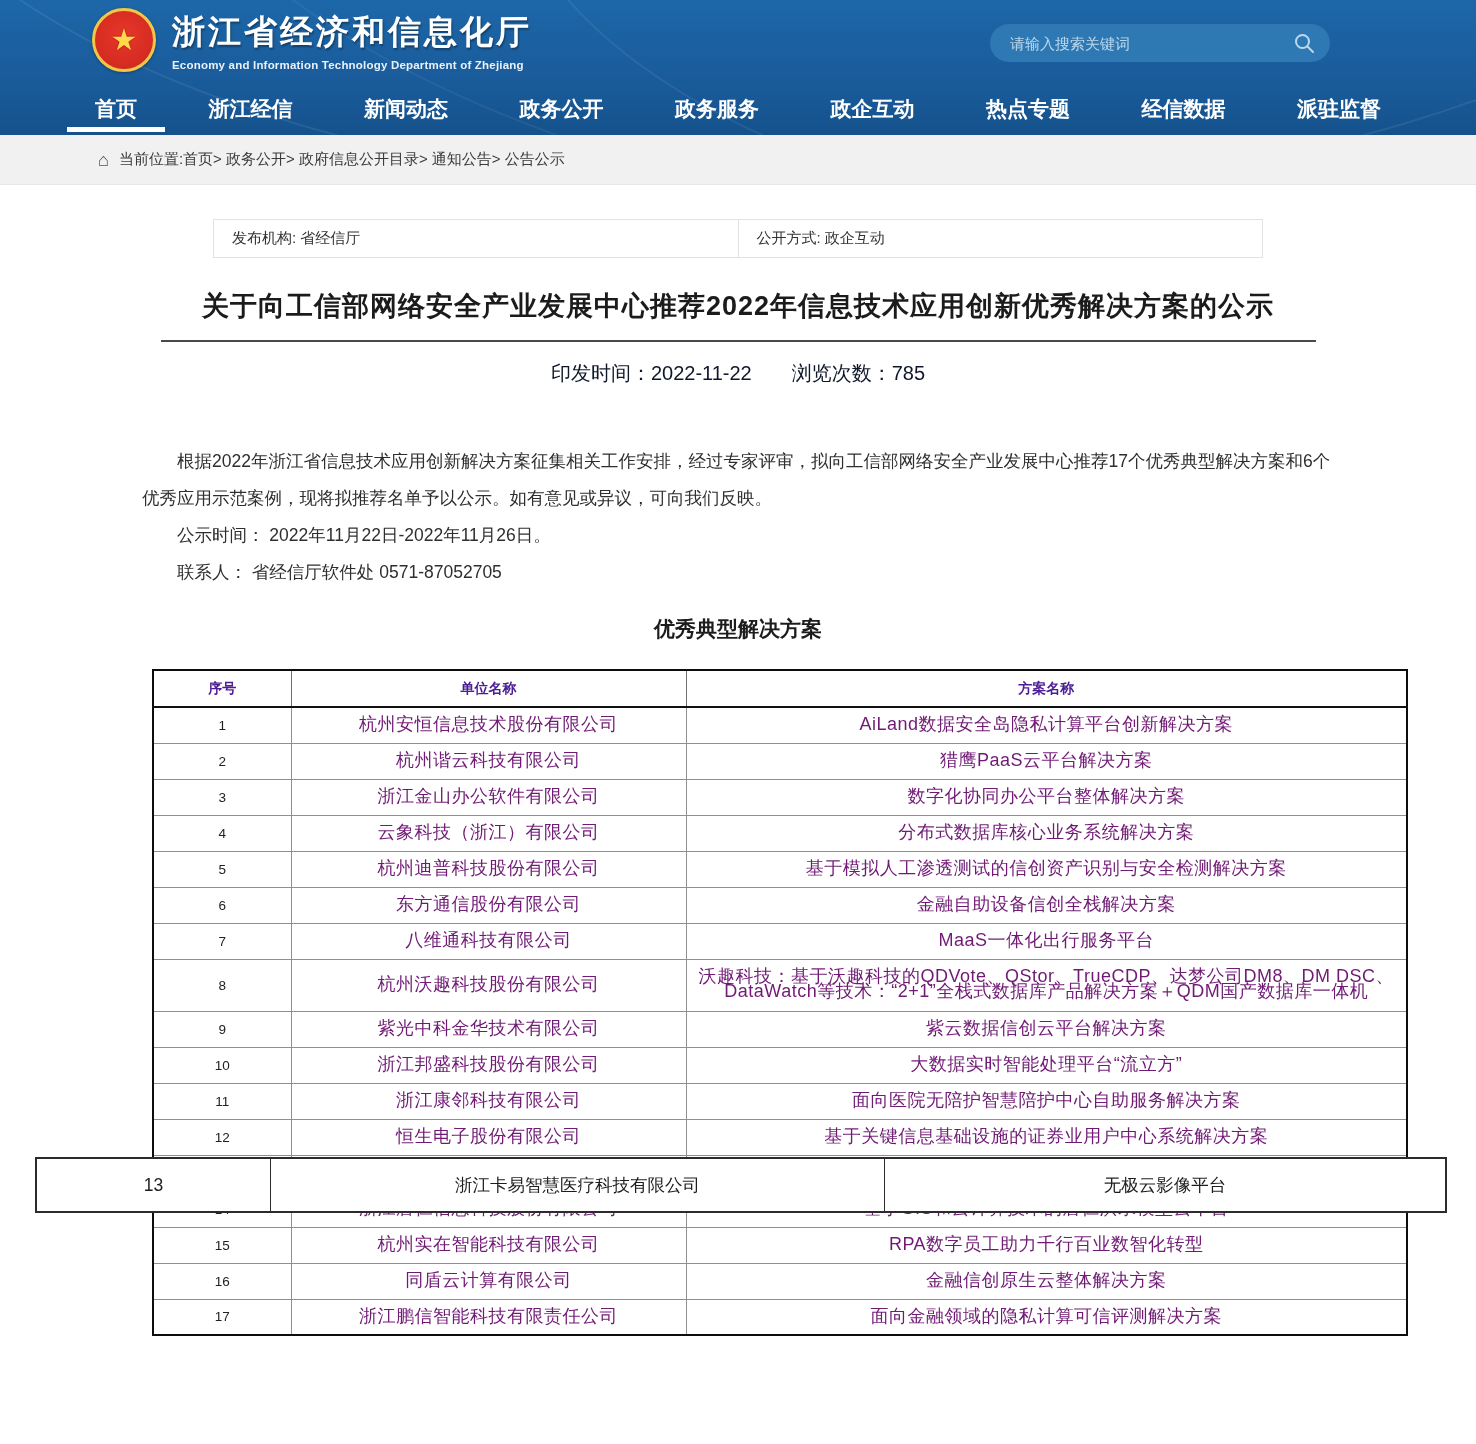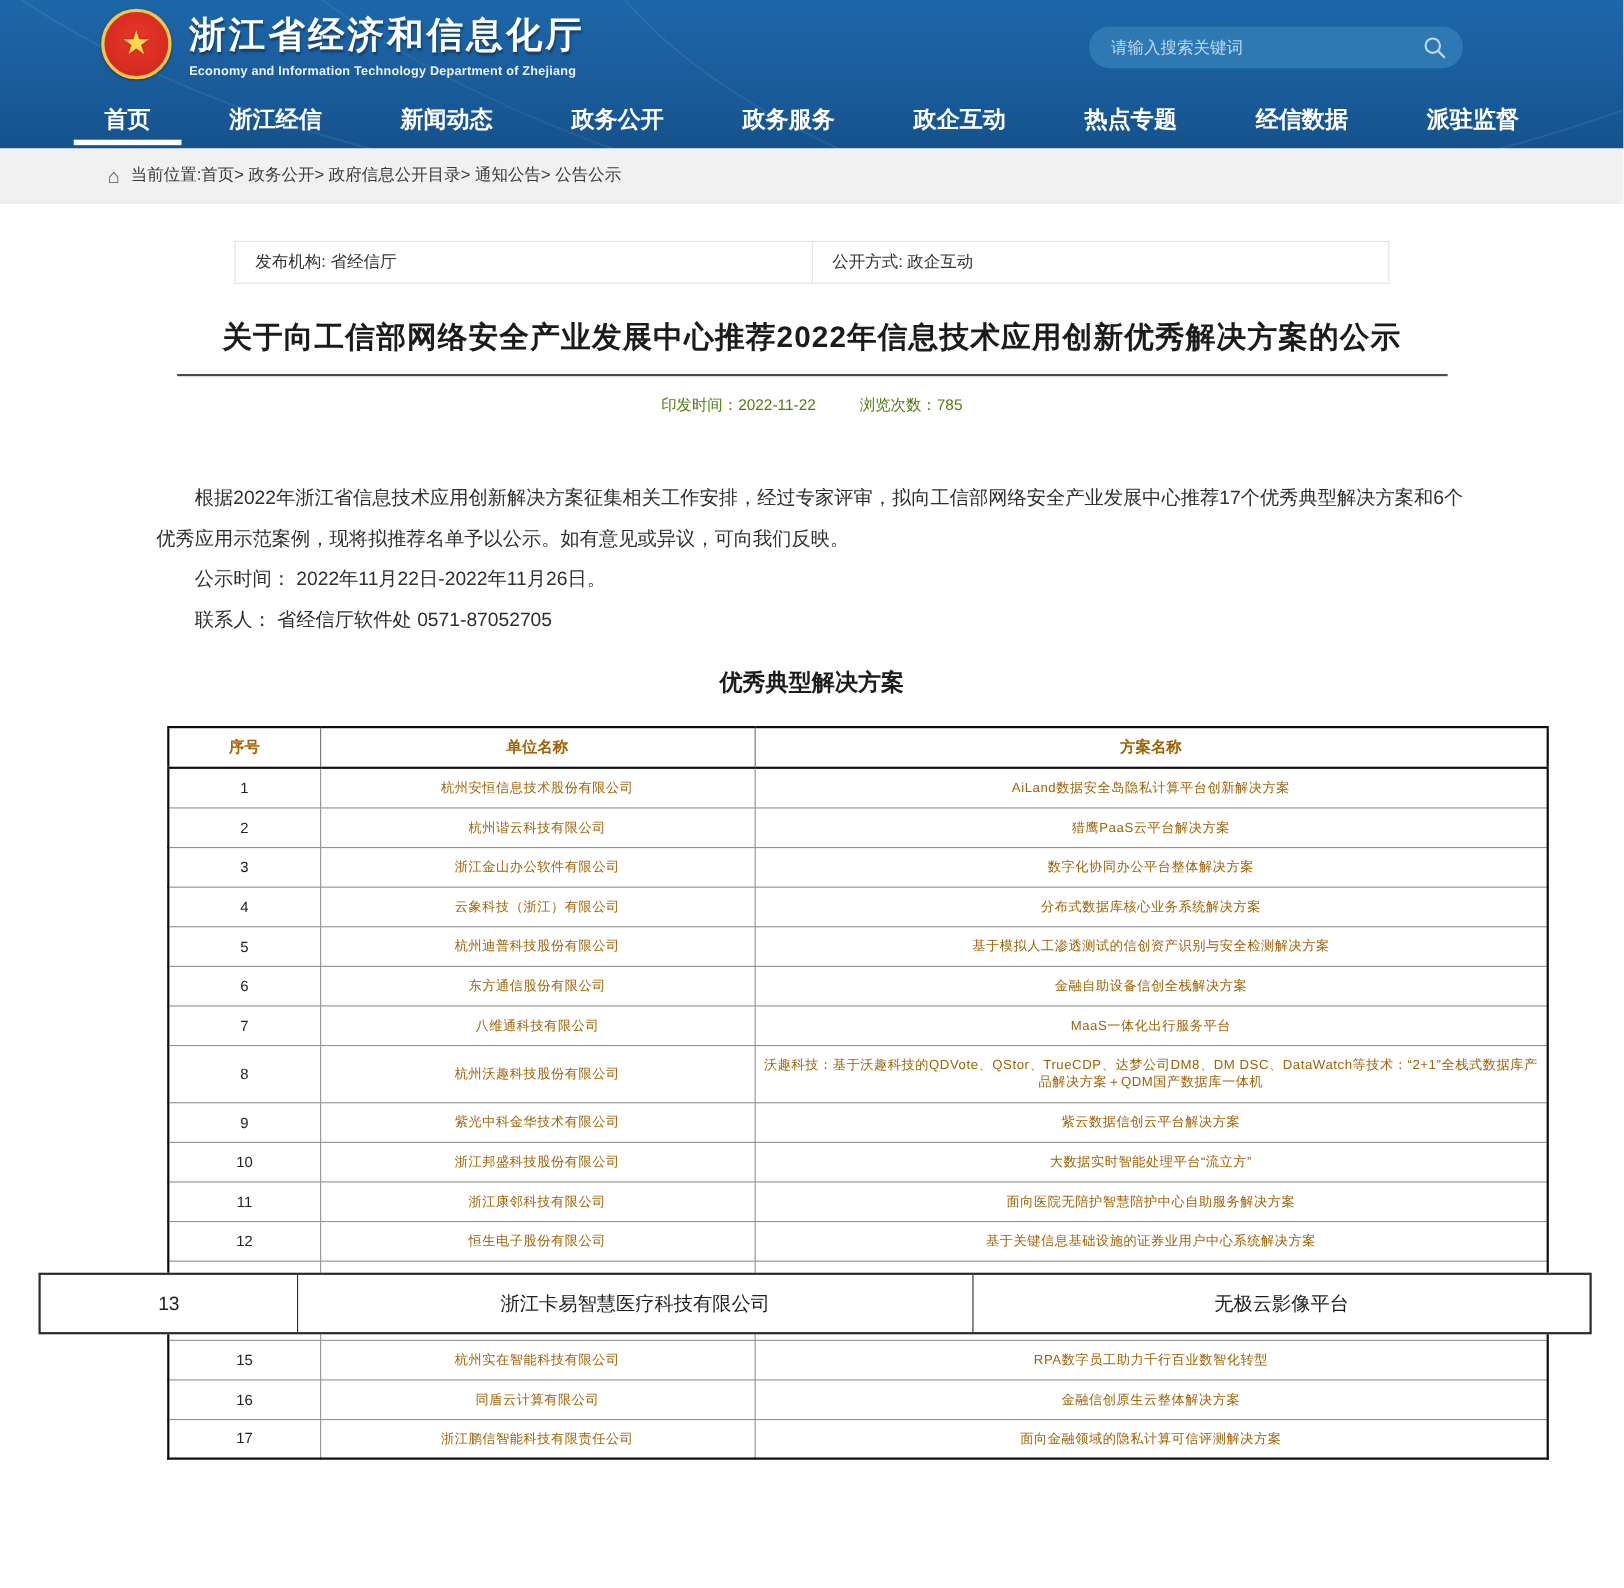--- a/index.html
+++ b/index.html
@@ -65,43 +65,43 @@
   .doc-meta {
     width:1050px; margin:33px auto 0; border-collapse:collapse; font-size:15px; color:#333;
   }
   .doc-meta td { border:1px solid #e2e2e2; height:38px; padding-left:18px; width:50%; background:#fff; }
   .doc-meta .lbl { color:#333; }
   .article-title {
     margin:30px auto 0; width:1200px; text-align:center;
     font-size:27px; font-weight:bold; color:#1b1b1b; letter-spacing:1px;
   }
   .title-rule { width:1155px; margin:16px auto 0; border-bottom:2px solid #4a4a4a; }
-  .article-meta { margin-top:18px; text-align:center; font-size:14px; color:#4d7c0f; }
+  .article-meta { margin-top:18px; text-align:center; font-size:20px; color:#0f172a; }
   .article-meta .gap { display:inline-block; width:40px; }
   .body-text { width:1192px; margin:56px auto 0; font-size:17.5px; color:#2e2e2e; line-height:37px; }
   .body-text p { text-indent:2em; }
   .section-title { margin-top:24px; text-align:center; font-size:21px; font-weight:bold; color:#1c1c1c; }
   
   .plan-table {
     margin:26px 0 0 152px; width:1256px; border-collapse:collapse; table-layout:fixed;
     border:2px solid #0d0d0d;
   }
   .plan-table th {
     border:1px solid #6f6f6f; border-top:2px solid #0d0d0d; border-bottom:2px solid #111;
-    height:37px; font-size:14px; color:#a16207; font-weight:bold; background:#fff;
+    height:37px; font-size:14px; color:#4c1d95; font-weight:bold; background:#fff;
   }
   .plan-table td {
     border:1px solid #8f8f8f; height:36px; text-align:center; background:#fff;
     padding:2px 8px; overflow:hidden;
   }
   .plan-table .col-no { width:138px; }
   .plan-table .col-company { width:395px; }
   .plan-table td.num { font-size:13.5px; color:#222; }
   .plan-table td .blurtext {
-    color:#a16207; font-size:12px; letter-spacing:0.5px; filter:blur(0.7px); line-height:15px; display:inline-block;text-align:center;
+    color:#701a75; font-size:18px; letter-spacing:0.5px; filter:blur(0.7px); line-height:15px; display:inline-block;text-align:center;
   }
   .plan-table tr.tall td { height:52px; }
   
   .row-overlay {
     position:absolute; left:35px; top:1157px; width:1412px; height:56px;
     background:#ffffff; border:2px solid #2b2b2b; display:flex; z-index:5;
   }
   .row-overlay .cell {
     display:flex; align-items:center; justify-content:center;
     font-size:17.5px; color:#1d1d1d; height:100%;

